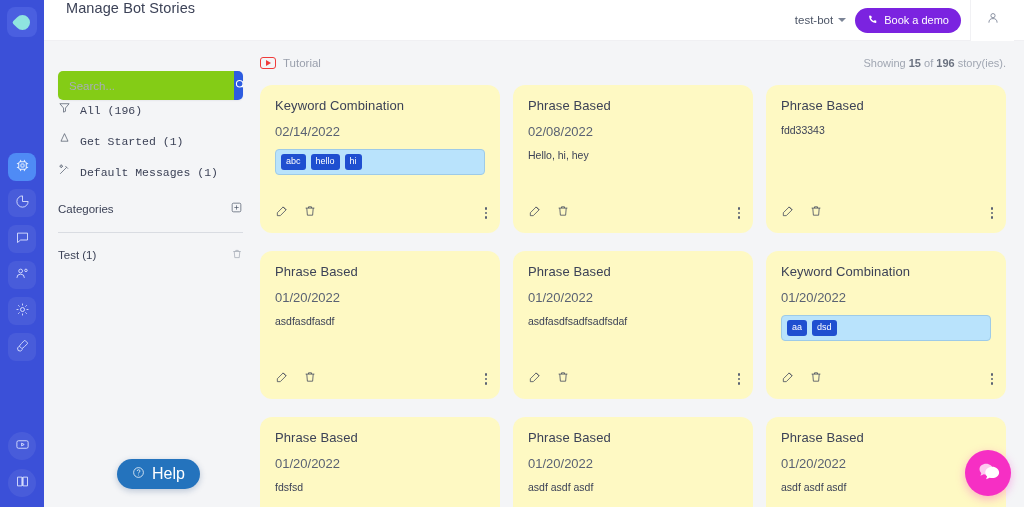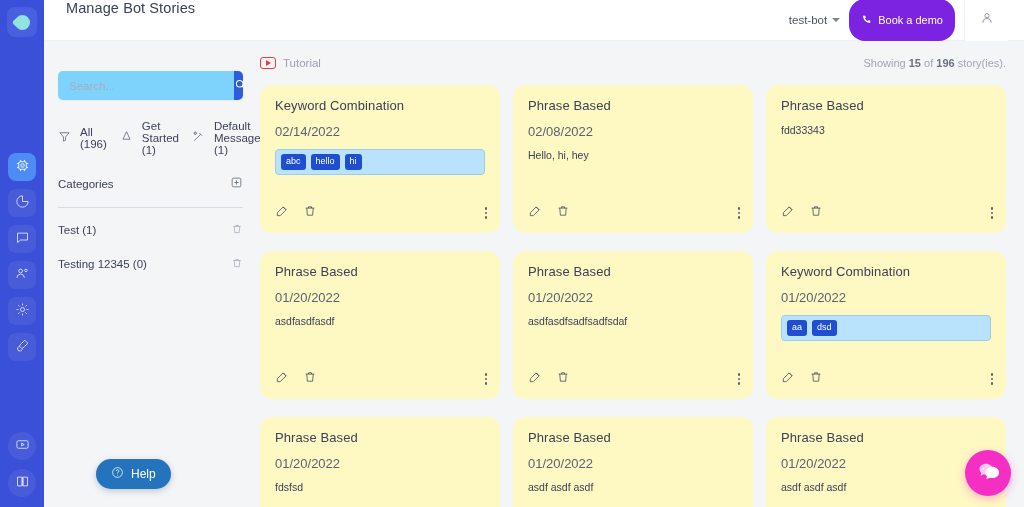--- a/index.html
+++ b/index.html
@@ -42,29 +42,29 @@
   .rail-bottom .rail-btn { border-radius: 50%; }
 
   
   .main-col { flex: 1 1 auto; display: flex; flex-direction: column; min-width: 0; }
   .topbar {
     height: 41px; background: #ffffff; flex: 0 0 41px;
     display: flex; padding: 0 0 0 22px;
     border-bottom: 1px solid #f0f0f3;
   }
   .page-title { font-size: 14.5px; color: #3c4257; letter-spacing: .1px; }
-  .topbar-right { margin-left: auto; display: flex; align-items: center; gap: 9px; padding-right: 16px; height: 100%; }
+  .topbar-right { margin-left: auto; display: flex; align-items: center; gap: 9px; padding-right: 10px; height: 100%; }
   .bot-select {
     display: flex; align-items: center; gap: 5px; cursor: pointer;
     font-size: 11.5px; color: #4c5566;
   }
   .chev { width: 0; height: 0; border-left: 4px solid transparent; border-right: 4px solid transparent; border-top: 4.5px solid #7b8496; }
   .btn-demo {
     background: #7b23e0; color: #fff; border-radius: 16px;
-    font-size: 11px; height: 42px; padding: 0 12px;
+    font-size: 11px; height: 25px; padding: 0 12px;
     display: flex; align-items: center; gap: 6px; cursor: pointer;
     border: none; font-family: inherit;
   }
   .btn-demo svg { width: 11px; height: 11px; fill: #fff; }
   .btn-partner {
     background: #f5f6f8; color: #7e8696; border-radius: 16px;
     font-size: 11px; height: 25px; padding: 0 12px;
     display: flex; align-items: center; gap: 6px; cursor: pointer;
     border: none; font-family: inherit;
   }
@@ -95,53 +95,53 @@
   .btn-create {
     width: 110px; height: 28px; border-radius: 5px; background: #2d5ce0;
     color: #fff; font-size: 11.5px; border: none; cursor: pointer;
     font-family: inherit; letter-spacing: .1px;
   }
   .search-row {
     margin-top: 14px; display: flex; height: 29px; width: 185px;
     border-radius: 5px; overflow: hidden; box-shadow: 0 1px 2px rgba(30,40,80,.06);
   }
   .search-input {
-    flex: 1 1 auto; border: none; background: #7dd3fc; padding: 0 11px;
+    flex: 1 1 auto; border: none; background: #84cc16; padding: 0 11px;
     font-size: 11.5px; color: #3c4257; font-family: inherit; outline: none;
   }
   .search-input::placeholder { color: #a8adb9; }
   .search-go {
     width: 42px; background: #2d5ce0; border: none; cursor: pointer;
     display: flex; align-items: center; justify-content: center;
   }
   .search-go svg { width: 13px; height: 13px; stroke: #fff; fill: none; stroke-width: 2; }
 
-  .filters { margin-top: 20px; display: flex; flex-direction: row; gap: 13px; }
+  .filters { margin-top: 1px; display: flex; flex-direction: column; gap: 13px; font-family: Liberation Mono, monospace; }
   .filter-row { display: flex; align-items: center; gap: 9px; cursor: pointer; }
   .filter-row svg { width: 13px; height: 13px; stroke: #4c5566; fill: none; stroke-width: 1.3; flex: 0 0 13px;}
   .filter-label { font-size: 11.5px; color: #3c4257; }
 
   .cat-head {
     margin-top: 19px; display: flex; align-items: center;
     width: 185px;
   }
   .cat-head-label { font-size: 11.5px; color: #3c4257; }
   .cat-add { margin-left: auto; cursor: pointer; }
   .cat-add svg { width: 13px; height: 13px; stroke: #4c5566; fill: none; stroke-width: 1.3; }
   .cat-divider { width: 185px; height: 1px; background: #d9dce2; margin-top: 14px; }
   .cat-list { margin-top: 13px; display: flex; flex-direction: column; gap: 16px; }
   .cat-item { display: flex; align-items: center; width: 185px; }
   .cat-name { font-size: 11.5px; color: #3c4257; }
   .cat-del { margin-left: auto; cursor: pointer; }
   .cat-del svg { width: 12px; height: 12px; stroke: #9aa0ad; fill: none; stroke-width: 1.3; }
 
   .help-btn {
-    position: absolute; left: 52px; bottom: 18px;
+    position: absolute; left: 73px; bottom: 18px;
     height: 30px; padding: 0 15px; border-radius: 16px; background: #2473bd;
-    color: #fff; font-size: 12px; border: none; cursor: pointer; font-family: inherit;
+    color: #fff; font-size: 16px; border: none; cursor: pointer; font-family: inherit;
     display: flex; align-items: center; gap: 7px;
     box-shadow: 0 2px 6px rgba(20,60,120,.25);
   }
   .help-btn svg { width: 13px; height: 13px; stroke: #fff; fill: none; stroke-width: 1.4; }
 
   
   .content { flex: 1 1 auto; padding: 13px 18px 0 3px; min-width: 0; overflow: hidden; }
   .content-head { display: flex; align-items: center; height: 18px; margin-bottom: 13px; }
   .tutorial { display: flex; align-items: center; gap: 7px; cursor: pointer; }
   .yt {
@@ -360,30 +360,20 @@
           <div class="cat-item">
             <span class="cat-name">Test (1)</span>
             <span class="cat-del">
               <span>
                 <svg viewBox="0 0 24 24">
                     <path d="M4.5 7h15M9.5 7V4.8h5V7M6.5 7l1 12.2h9L17.5 7"></path>
                   </svg>
               </span>
             </span>
           </div>
-          <div class="cat-item">
-            <span class="cat-name">Testing 12345 (0)</span>
-            <span class="cat-del">
-              <span>
-                <svg viewBox="0 0 24 24">
-                    <path d="M4.5 7h15M9.5 7V4.8h5V7M6.5 7l1 12.2h9L17.5 7"></path>
-                  </svg>
-              </span>
-            </span>
-          </div>
         </div>
 
         <button class="help-btn">
           <span>
             <svg viewBox="0 0 24 24">
                 <circle cx="12" cy="12" r="9"></circle>
                 <path d="M9.6 9.4a2.5 2.5 0 1 1 3.3 2.4c-.6.3-.9.8-.9 1.5v.4"></path>
                 <circle cx="12" cy="16.6" r=".9" fill="#fff" stroke="none"></circle>
               </svg>
           </span>

